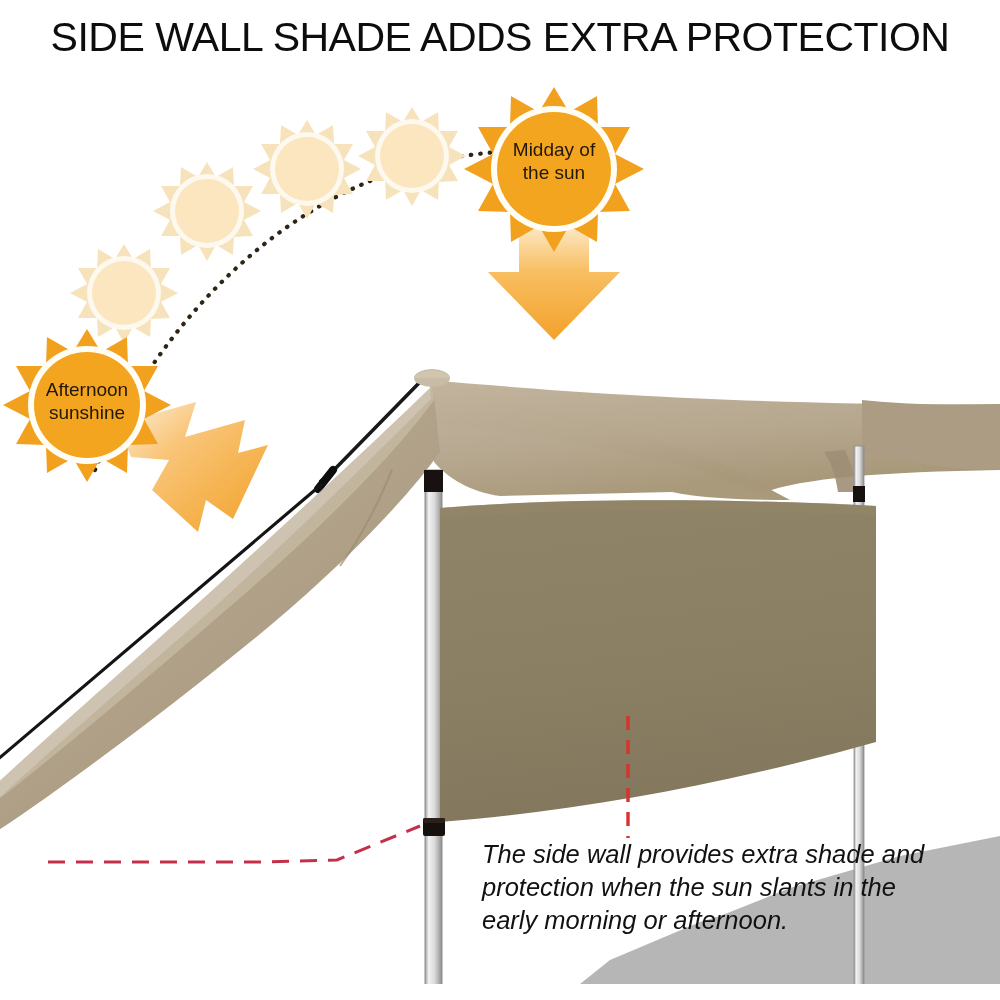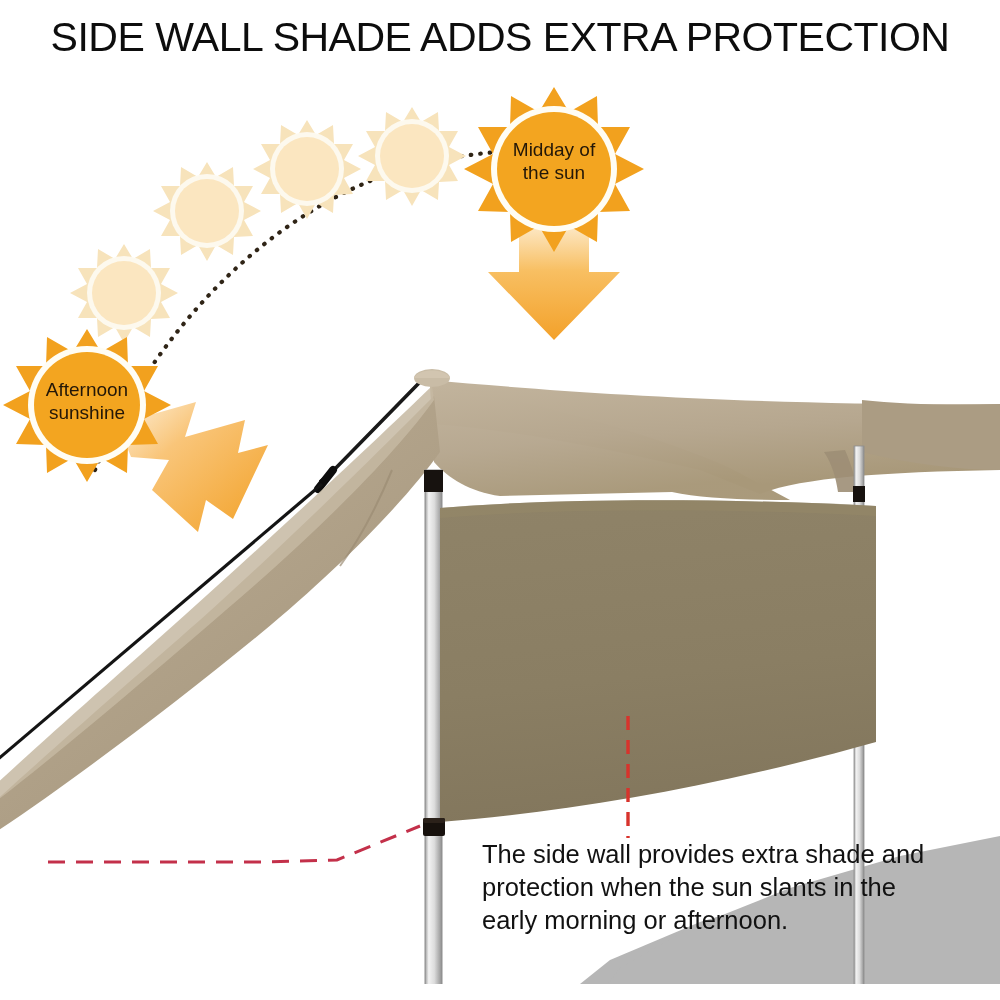--- a/index.html
+++ b/index.html
@@ -43,20 +43,21 @@
     left: 122px;
     top: 796px;
     font-size: 25.5px;
     line-height: 1.30;
   }
   #callout-sidewall {
     left: 482px;
     top: 838px;
     font-size: 25.5px;
     line-height: 1.30;
+    font-style: italic;
   }
   .sun-label {
     position: absolute;
     text-align: center;
     color: #231708;
     font-size: 19px;
     line-height: 1.22;
     white-space: pre;
     pointer-events: none;
   }

